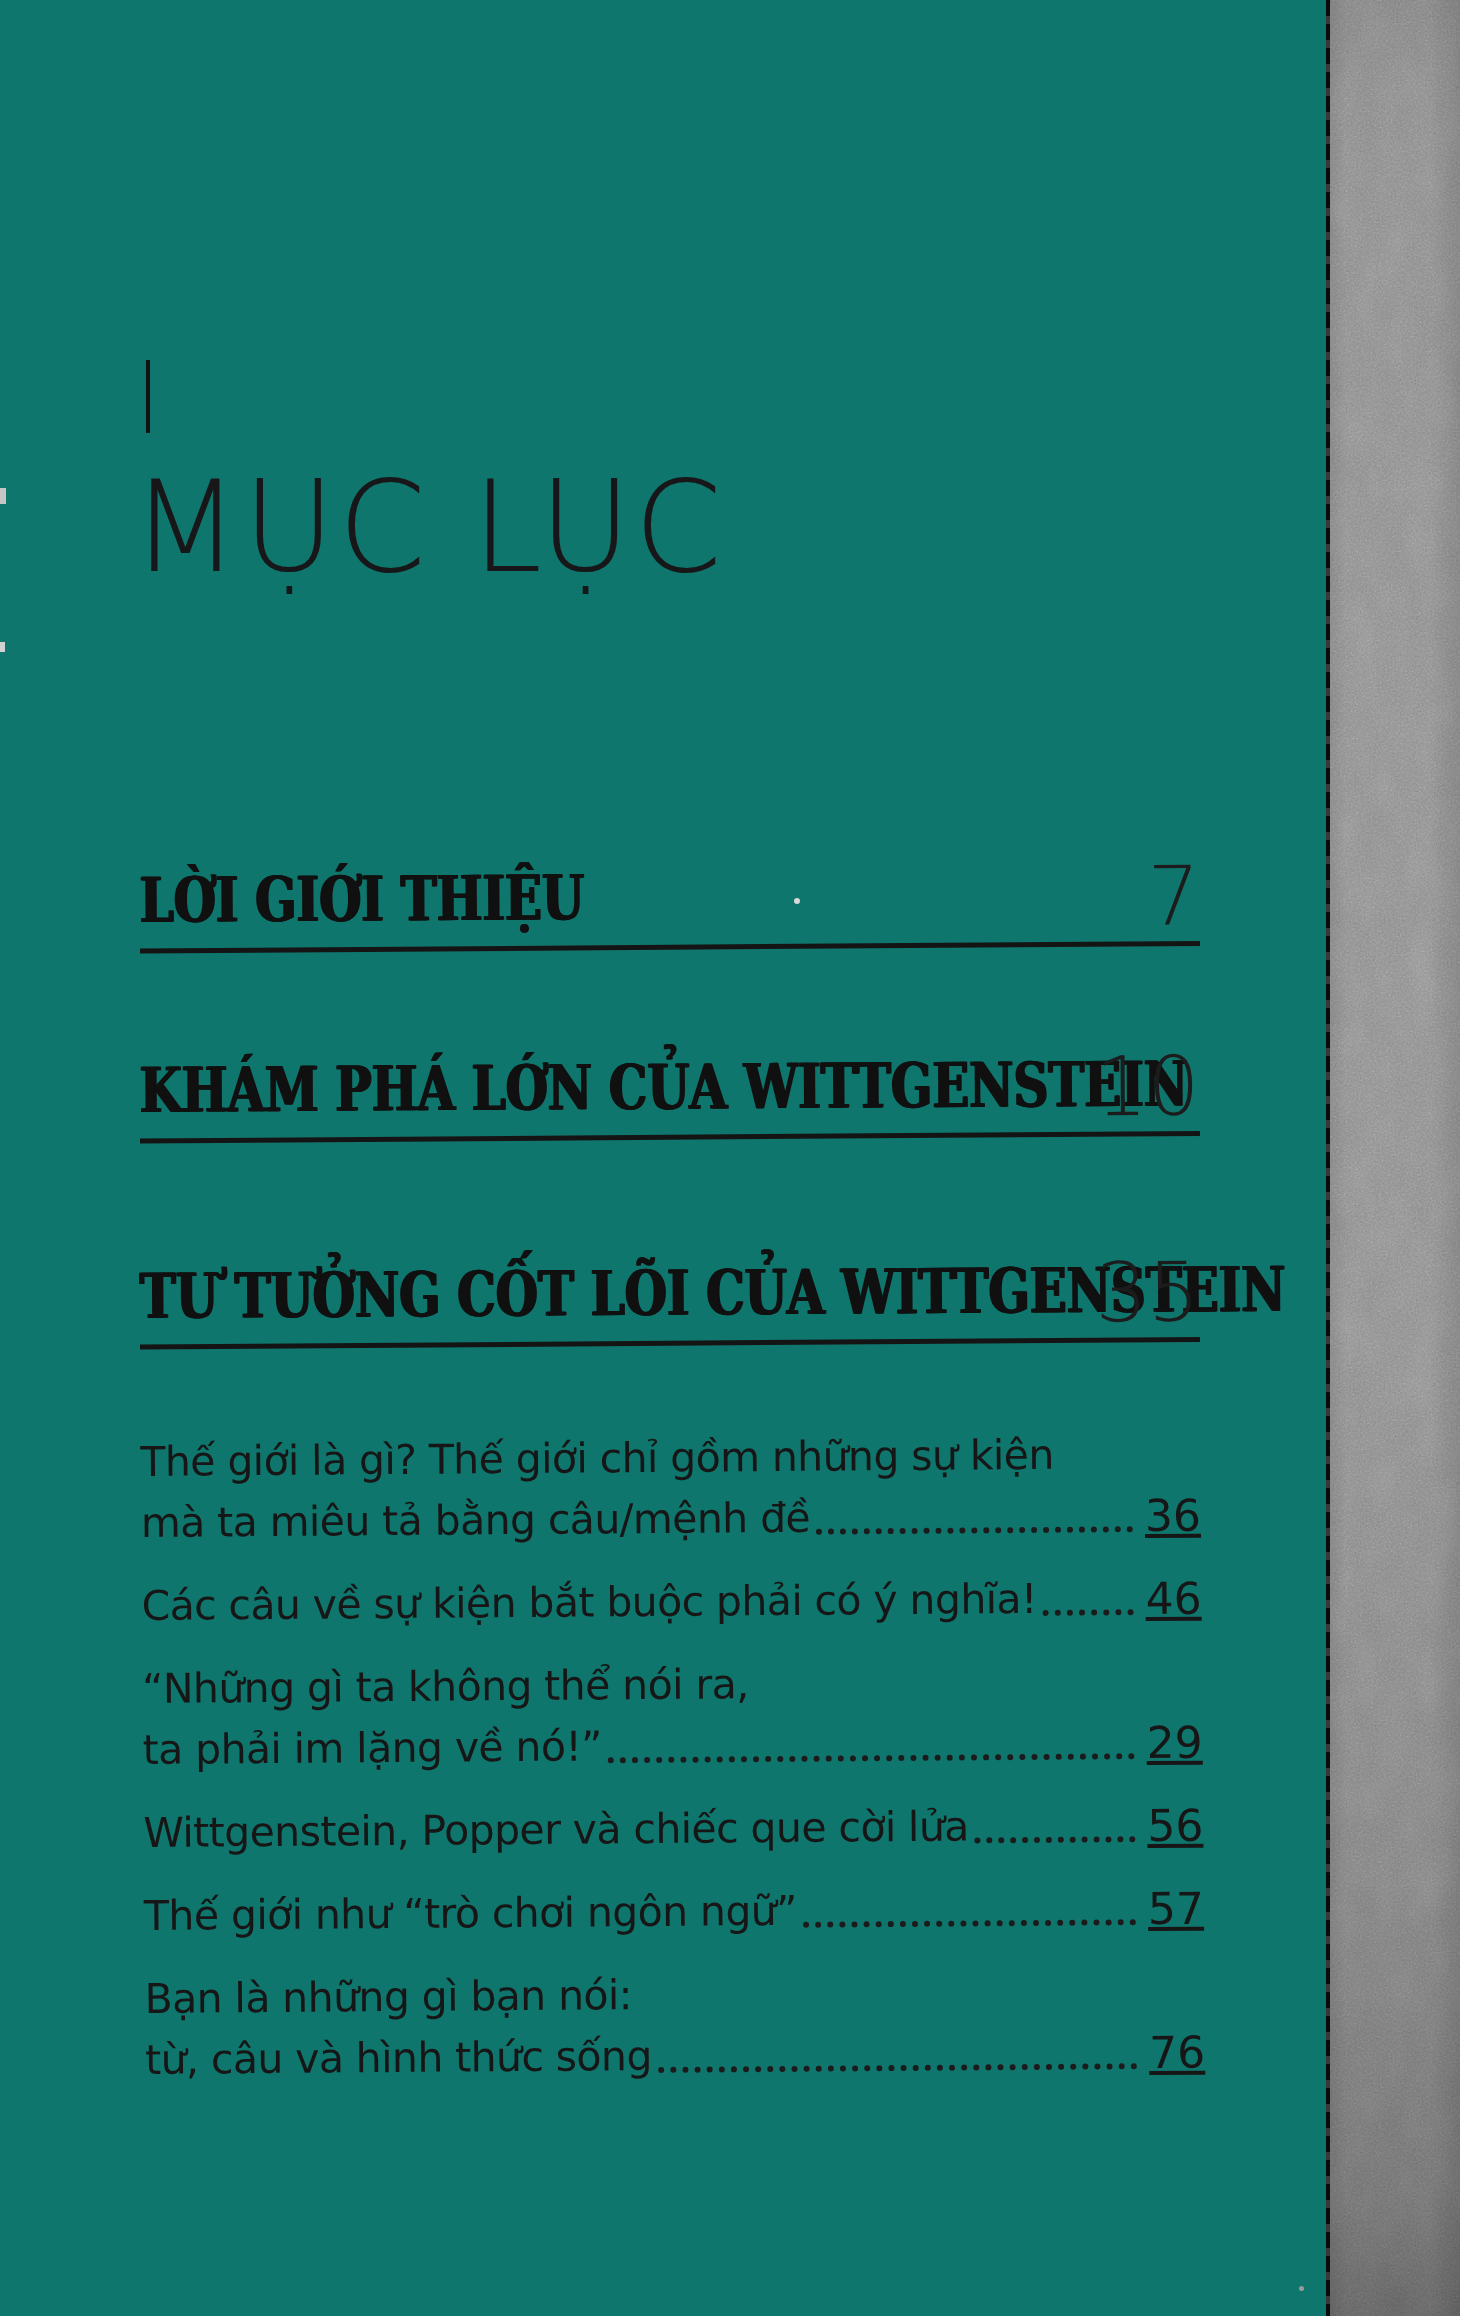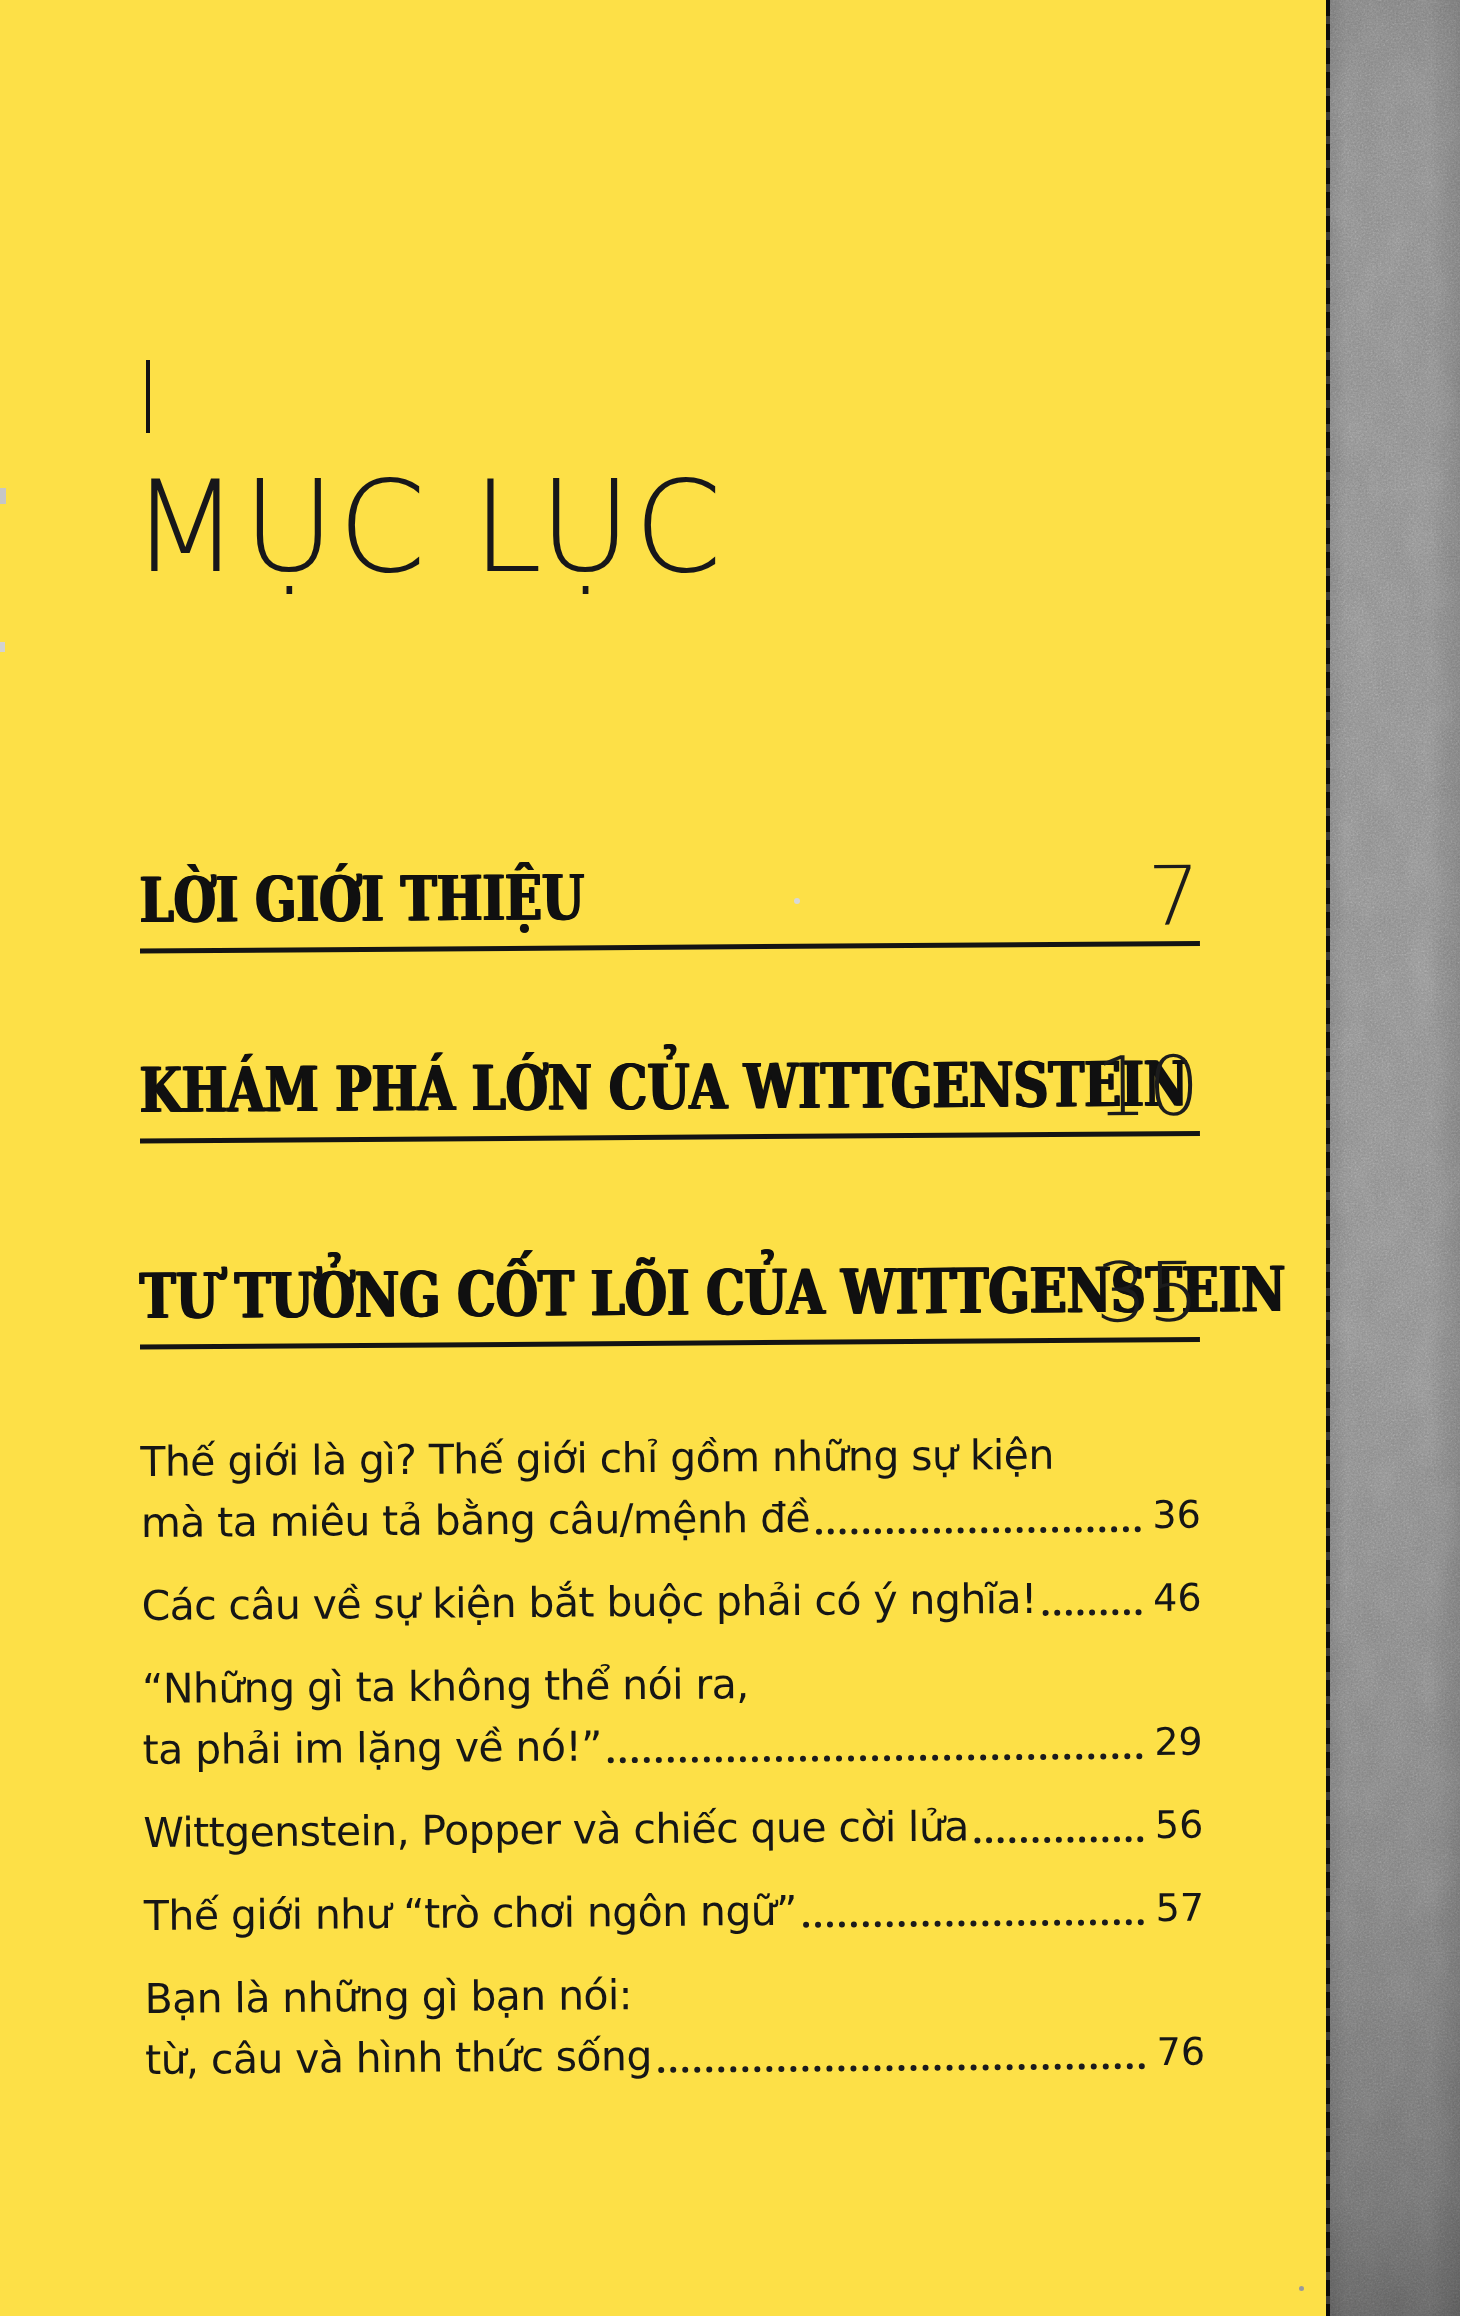--- a/index.html
+++ b/index.html
@@ -1,19 +1,19 @@
 <!DOCTYPE html>
 <html><head>
 <meta charset="utf-8">
 <style>
   html,body{margin:0;padding:0;background:#ffffff;}
   .page{
     position:relative;
     width:1460px;height:2316px;
-    background:#fde047;
+    background:#0f766e;
     overflow:hidden;
     font-family:"DejaVu Sans","Liberation Sans",sans-serif;
     color:#1a1a1a;
   }
 
   
   .title{
     position:absolute;
     left:131px;top:452px;
     margin:0;
@@ -80,24 +80,25 @@
   .erow{display:flex;align-items:flex-end;}
   .etext{white-space:nowrap;}
   .leader{
     flex:1 1 auto;
     min-width:30px;
     border-bottom:6px dotted #1b1b1b;
     margin:0 12px 14px 6px;
     height:0;
   }
   .enum{
-    font-size:38px;
+    font-size:44px;
     line-height:61px;
     letter-spacing:0;
     flex:0 0 auto;
+    text-decoration:underline;
   }
 
   
   .edge-strip{
     position:absolute;top:0;right:0;
     width:134px;height:2316px;
     background:#8e8e8e;
     overflow:hidden;
   }
   .edge-strip svg{position:absolute;top:0;left:0;}

